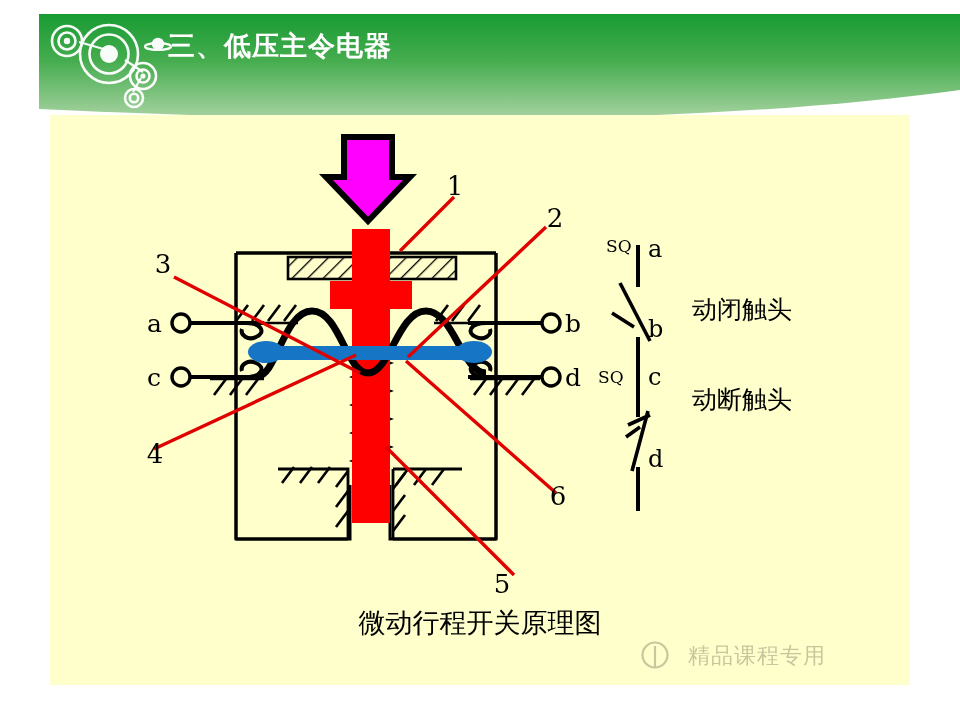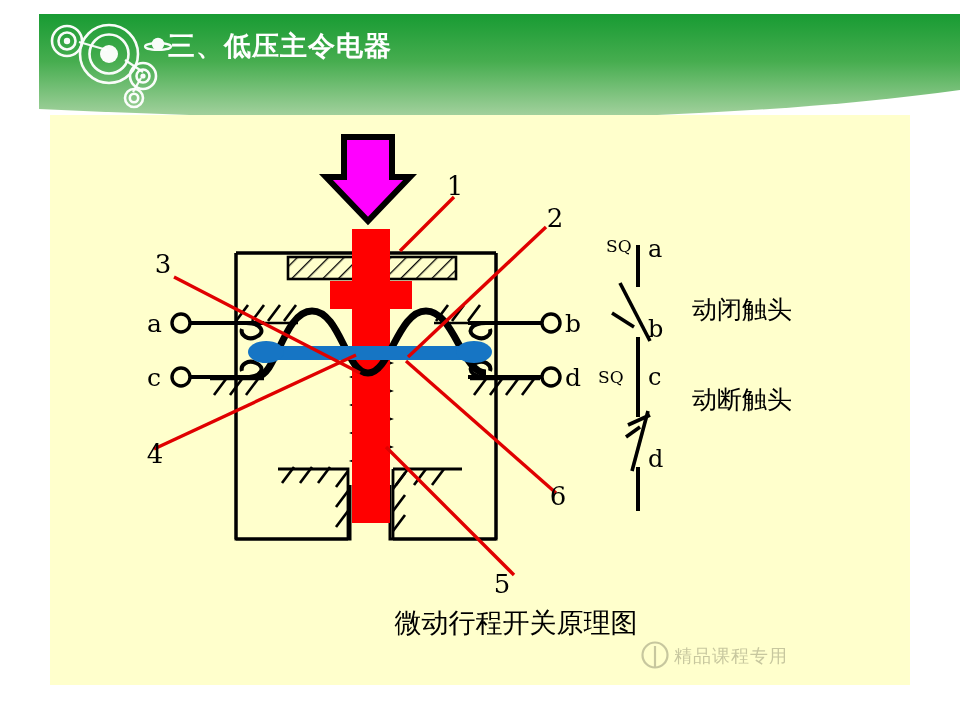--- a/index.html
+++ b/index.html
@@ -66,36 +66,35 @@
   #label-no { left: 642px; top: 268px; }
   #caption {
     position: absolute;
     left: 0;
     top: 490px;
     width: 860px;
     text-align: center;
     font-family: "DejaVu Serif", serif;
     font-size: 27px;
     color: #000000;
-    margin-left: 36px;
   }
   
   #watermark {
     position: absolute;
     left: 640px;
     top: 640px;
     display: flex;
     align-items: center;
     opacity: 0.55;
   }
   #watermark-text {
     font-family: "DejaVu Sans", sans-serif;
-    font-size: 18px;
+    font-size: 22px;
     color: #9a9a7a;
-    margin-left: 2px;
+    margin-left: 16px;
     letter-spacing: 1px;
     white-space: nowrap;
     text-align: center;
   }
 </style>
 </head>
 <body>
 
 <div id="slide">
 

